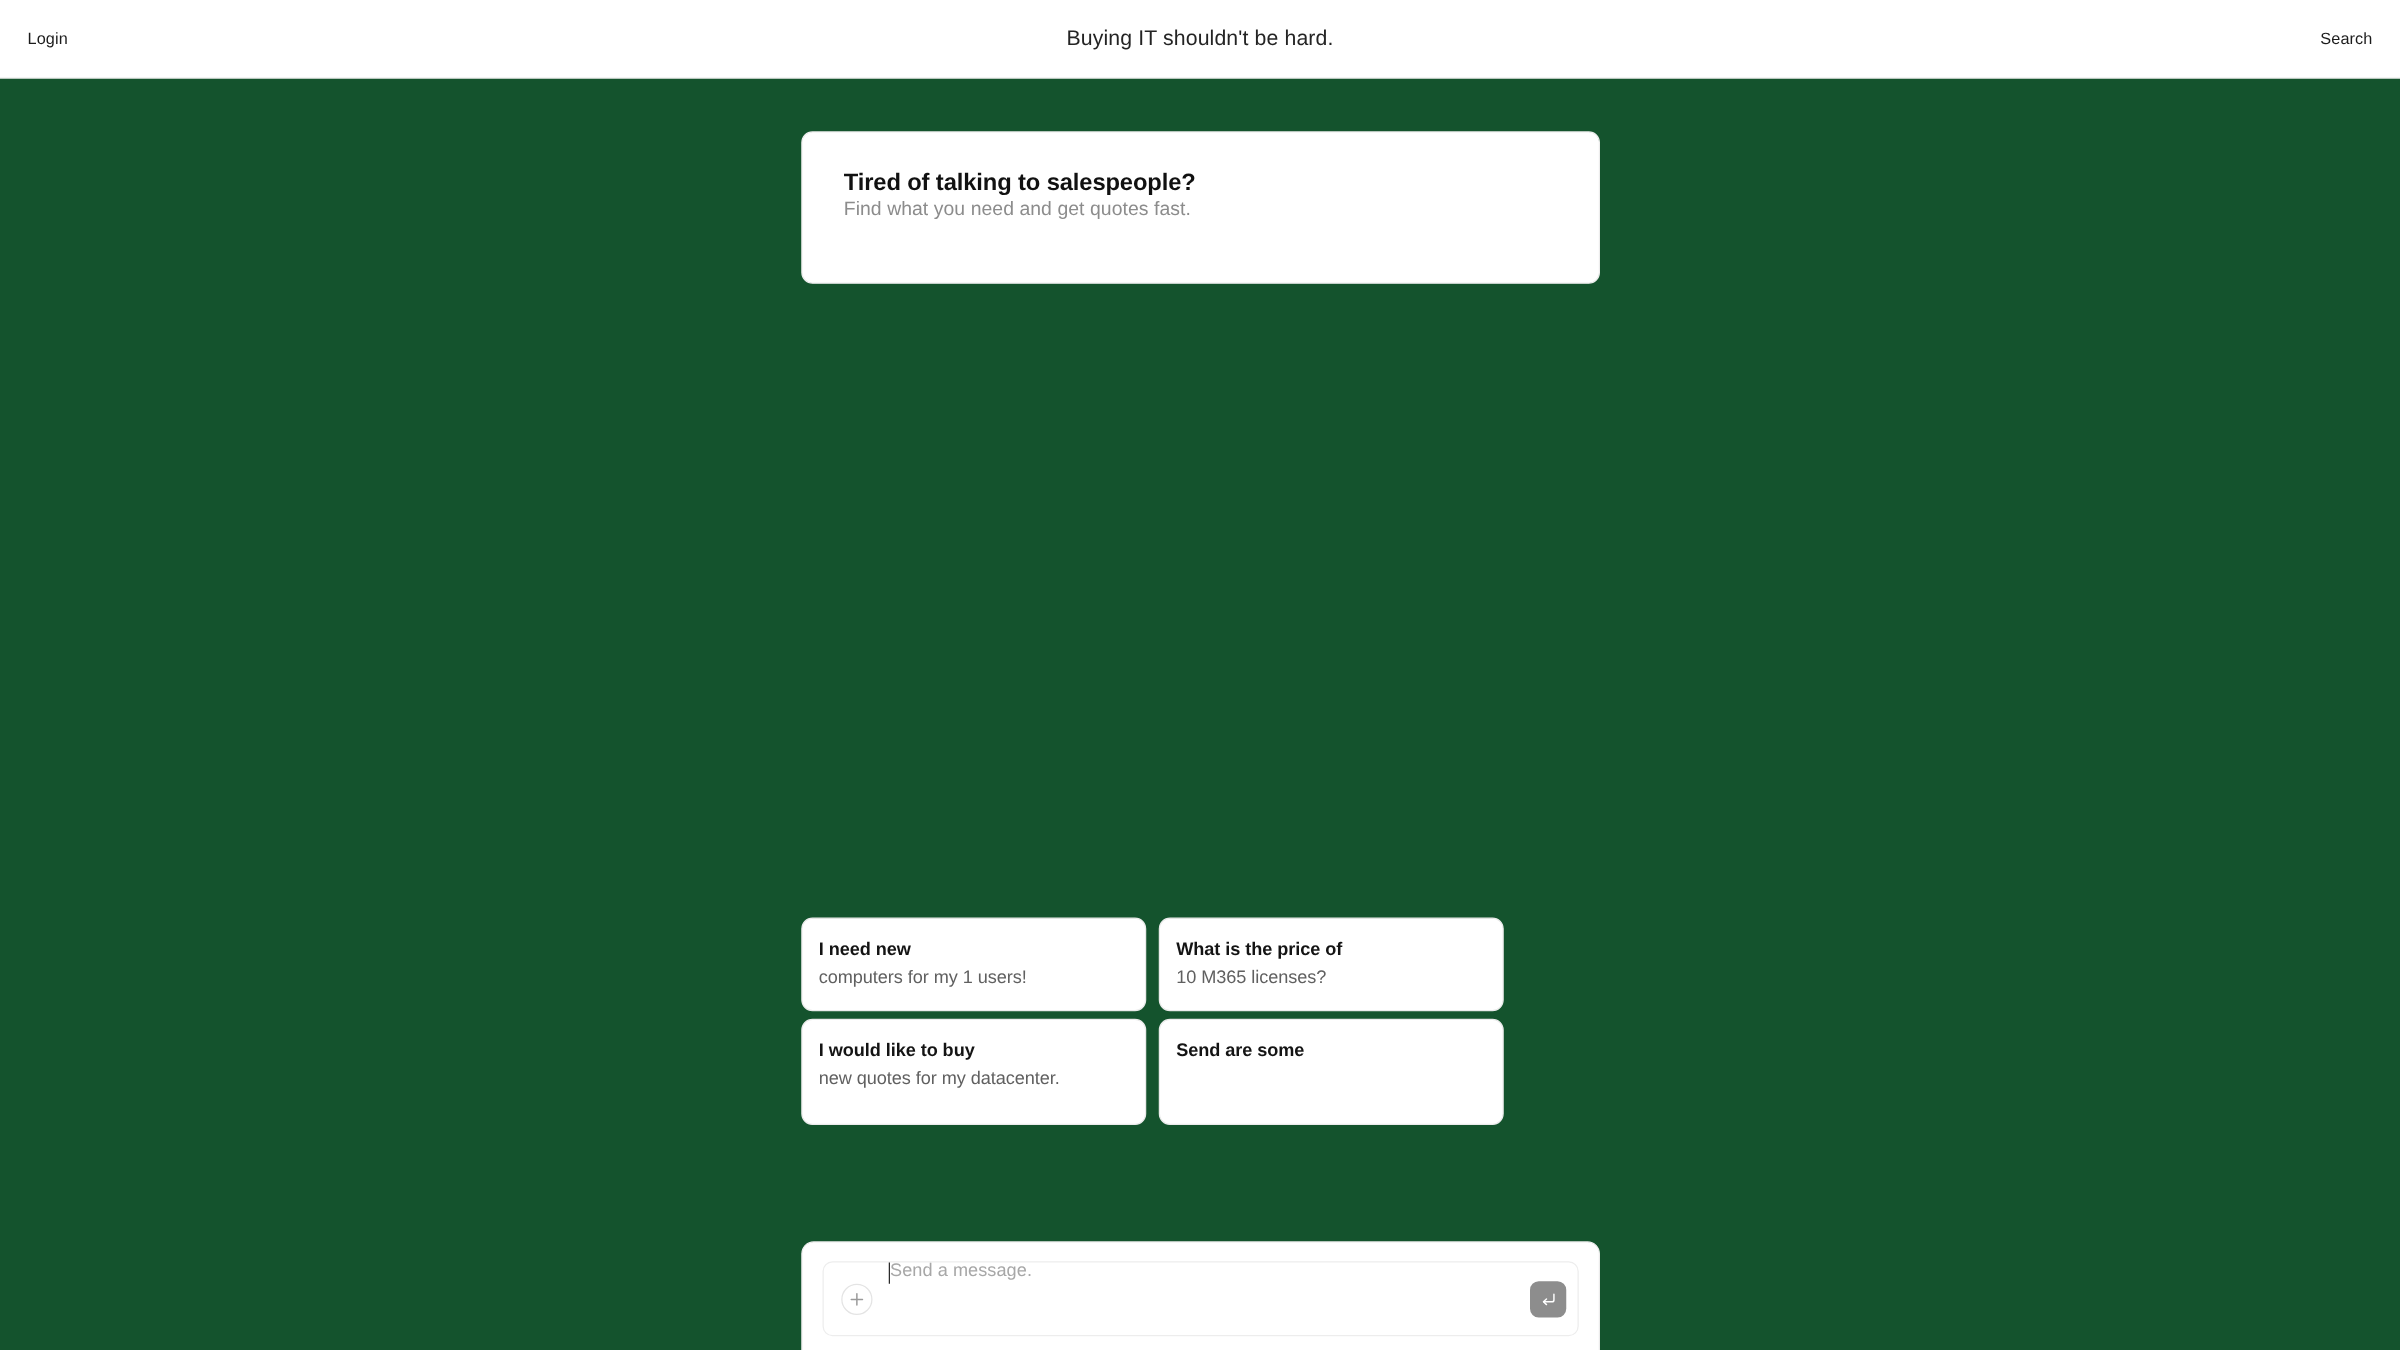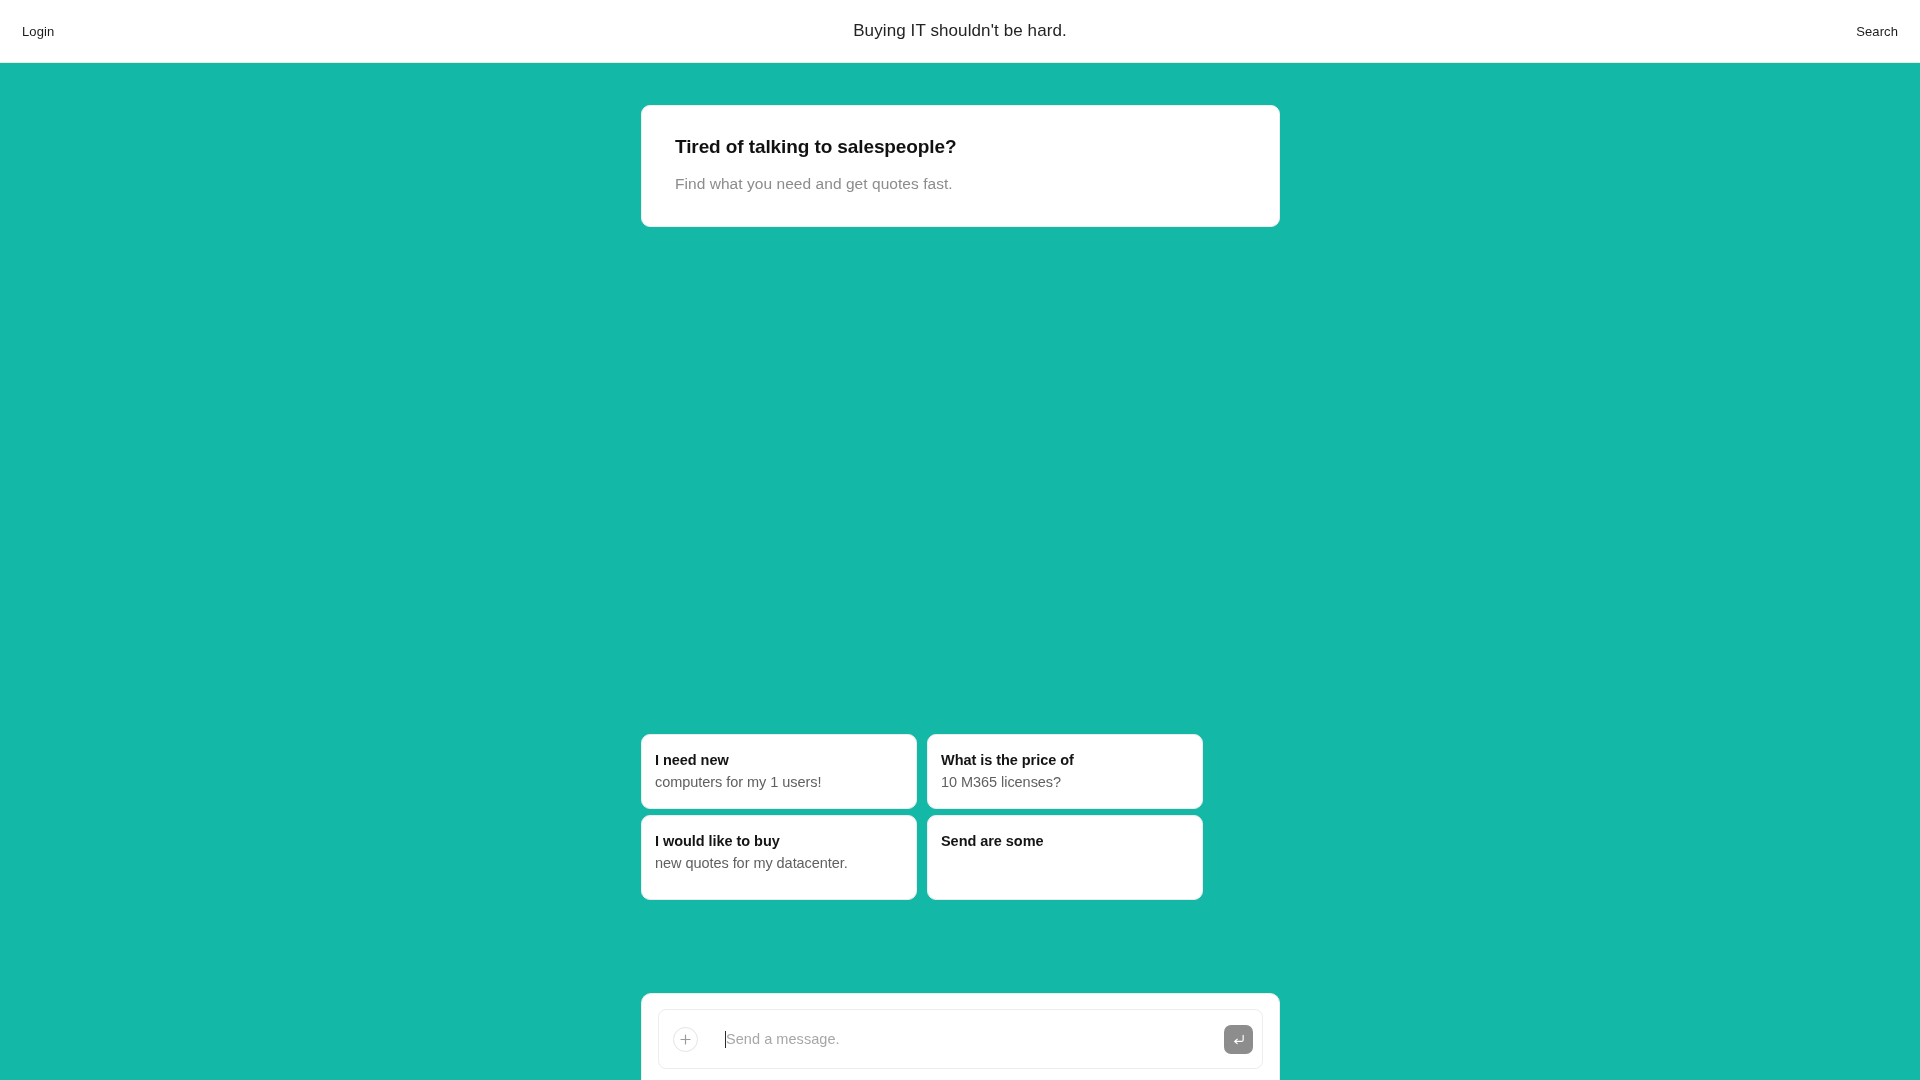--- a/index.html
+++ b/index.html
@@ -53,21 +53,21 @@
   }
 
   .topbar-left, .topbar-right { position: relative; z-index: 2; }
 
   
   .stage {
     position: absolute;
     top: 63px; left: 0;
     width: 1920px;
     height: 1017px;
-    background: #14b8a6;
+    background: #14532d;
   }
 
   
   .intro-card {
     position: absolute;
     left: 641px;
     top: 42px;
     width: 639px;
     height: 122px;
     background: #ffffff;
@@ -78,21 +78,20 @@
 
   .intro-title {
     font-size: 19px;
     font-weight: 700;
     color: #111111;
     letter-spacing: -.1px;
     line-height: 1.2;
   }
 
   .intro-sub {
-    margin-top: 16px;
     font-size: 15.5px;
     font-weight: 400;
     color: #8c8c8c;
     letter-spacing: .05px;
     line-height: 1.2;
   }
 
   
   .suggestions {
     position: absolute;
@@ -170,22 +169,22 @@
     color: #9a9a9a;
     background: #ffffff;
     cursor: pointer;
   }
 
   .plus-btn svg { display: block; }
 
   .msg-field {
     flex: 1 1 auto;
     display: flex;
-    align-items: center;
-    margin-left: 27px;
+    align-items: flex-start;
+    margin-left: 13px;
     height: 100%;
     cursor: text;
     position: relative;
   }
 
   .caret {
     width: 1px;
     height: 17px;
     background: #2b2b2b;
     flex: 0 0 1px;

